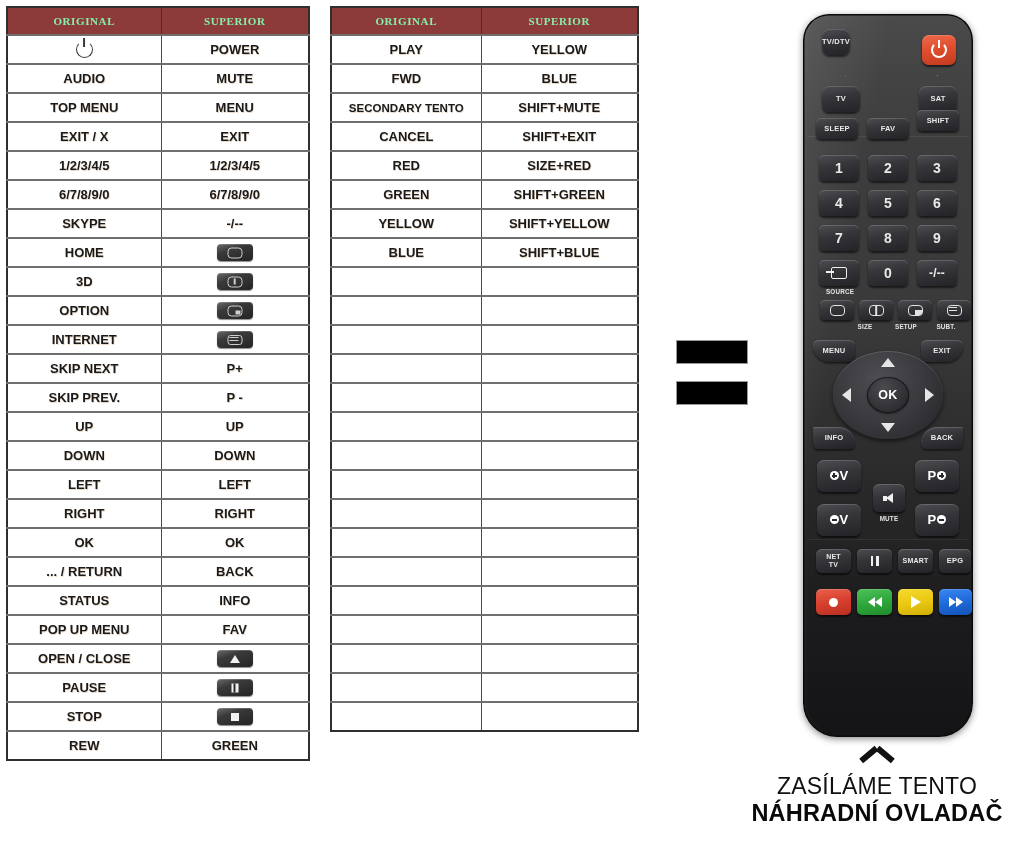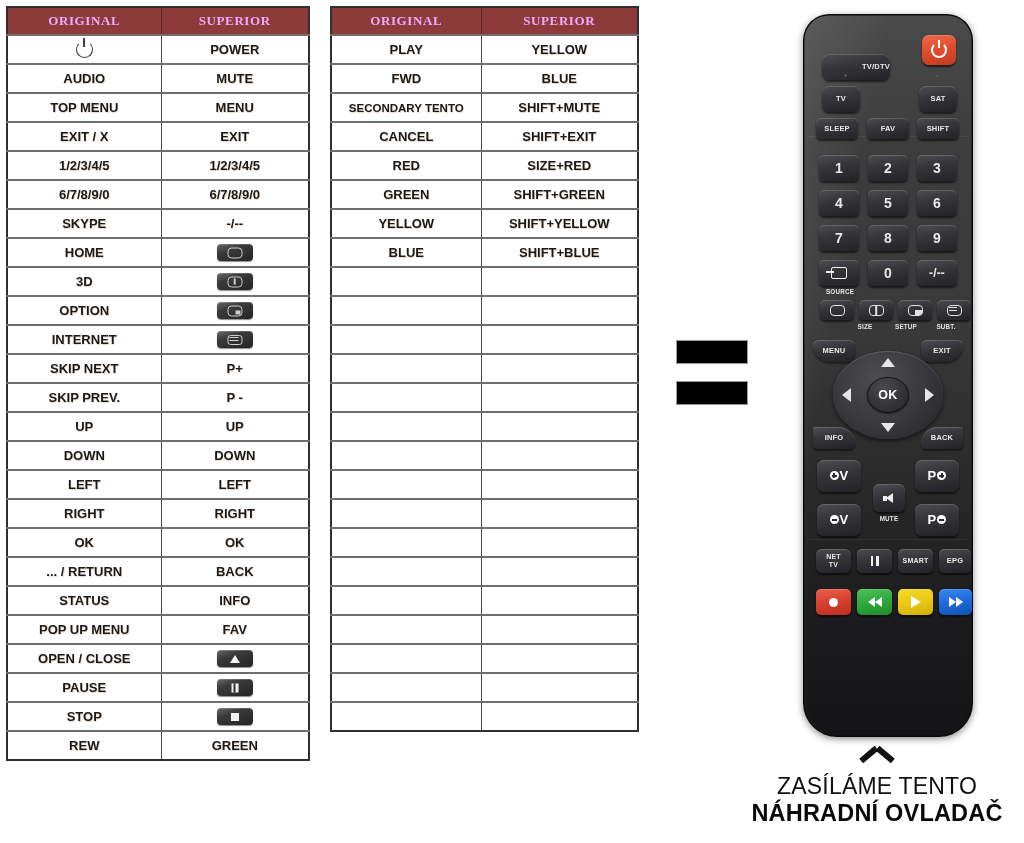--- a/index.html
+++ b/index.html
@@ -10,24 +10,24 @@
   }
 
   
   .tbl{
     position:absolute;
     border-collapse:collapse;
     table-layout:fixed;
   }
   .tbl th{
     background:#8c3a3a;
-    color:#f0abfc;
+    color:#86efac;
     font-family:"Liberation Serif", serif;
     font-weight:bold;
-    font-size:13px;
+    font-size:11px;
     letter-spacing:.6px;
     height:26px;
     text-align:center;
     border:1px solid #5f2525;
     padding:0;
   }
   .tbl td{
     height:27px;
     text-align:center;
     vertical-align:middle;
@@ -418,21 +418,21 @@
 <div id="equals">
   <div class="bar"></div>
   <div class="bar"></div>
 </div>
 
 <div id="remote">
 
   <div class="sect-line" style="top:122px;"></div>
   <div class="sect-line" style="top:525px;"></div>
 
-  <div class="btn" style="left:19px;top:40px;width:28px;height:26px;border-radius:8px;padding-left:40px;">
+  <div class="btn" style="left:19px;top:15px;width:28px;height:26px;border-radius:8px;">
       <span>TV/DTV</span>
     </div>
   <div class="btn red" style="left:119px;top:21px;width:34px;height:30px;border-radius:7px;">
     <span class="pwr-ic" style="display:inline-block;width:12px;height:12px;border:2px solid #fff;border-radius:50%;border-top-color:transparent;position:relative;">
       <span style="position:absolute;left:50%;top:-4px;width:2px;height:8px;background:#fff;transform:translateX(-50%);display:block;"></span>
     </span>
   </div>
 
   <div class="ir" style="left:41px;top:60px;"></div>
   <div class="ir" style="left:133px;top:60px;"></div>
@@ -443,21 +443,21 @@
   <div class="btn" style="left:116px;top:72px;width:38px;height:26px;border-radius:7px;">
       <span>SAT</span>
     </div>
 
   <div class="btn" style="left:13px;top:104px;width:42px;height:21px;">
       <span>SLEEP</span>
     </div>
   <div class="btn" style="left:64px;top:104px;width:42px;height:21px;">
       <span>FAV</span>
     </div>
-  <div class="btn" style="left:114px;top:104px;width:42px;height:21px;">
+  <div class="btn" style="left:114px;top:96px;width:42px;height:21px;">
       <span>SHIFT</span>
     </div>
 
   <div class="btn num" style="left:16px;top:141px;width:40px;height:26px;">
       <span>1</span>
     </div>
   <div class="btn num" style="left:65px;top:141px;width:40px;height:26px;">
       <span>2</span>
     </div>
   <div class="btn num" style="left:114px;top:141px;width:40px;height:26px;">

